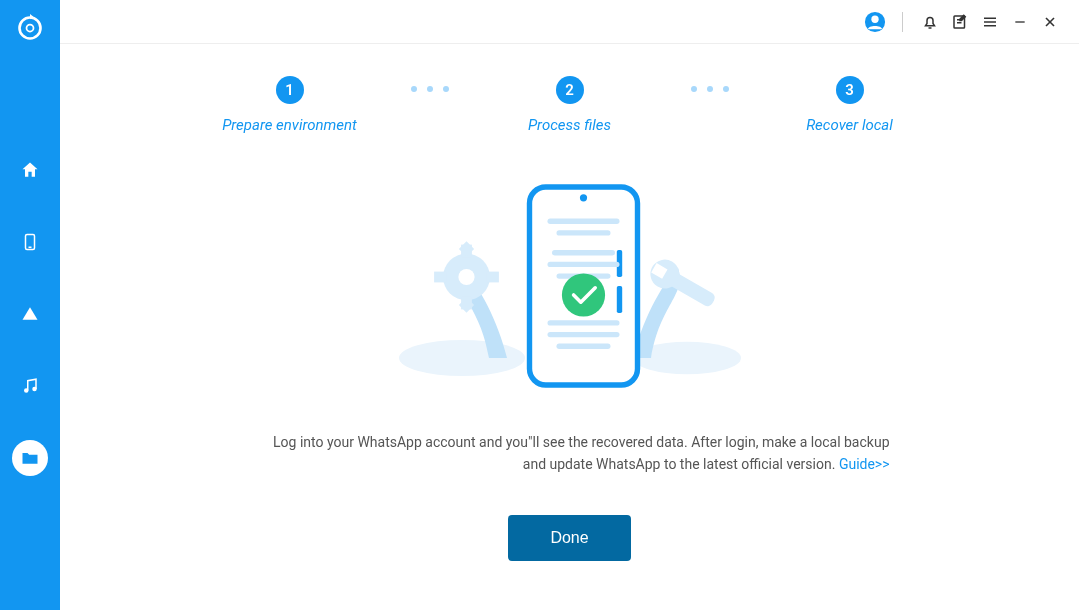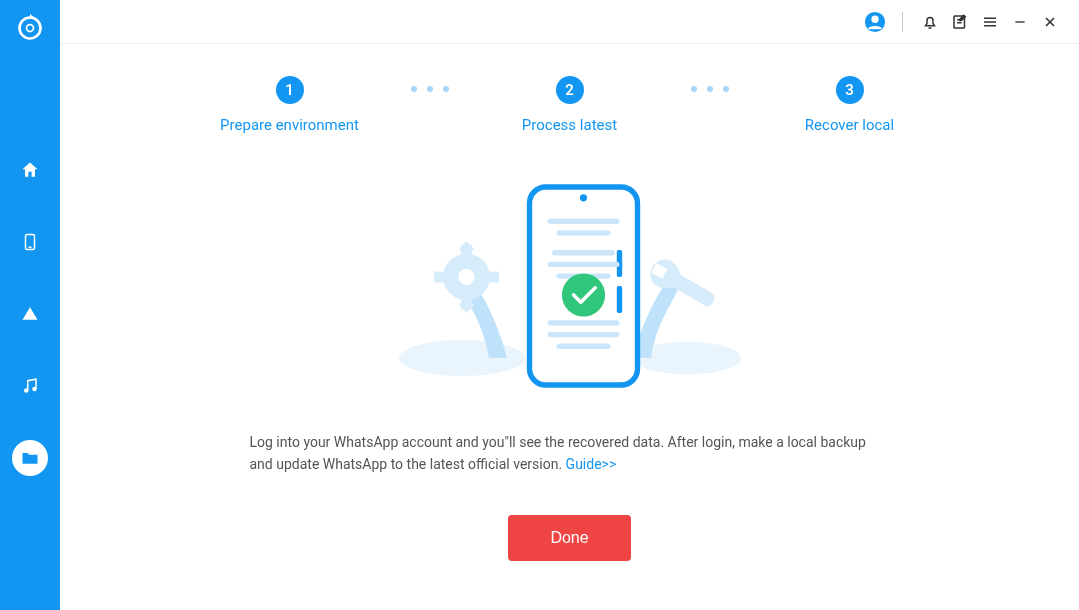--- a/index.html
+++ b/index.html
@@ -11,27 +11,27 @@
 .nav-item { width: 36px; height: 36px; display: flex; align-items: center; justify-content: center; border-radius: 50%; cursor: pointer; }
 .nav-item.active { background: #fff; }
 .main { flex: 1; display: flex; flex-direction: column; }
 .titlebar { height: 44px; display: flex; align-items: center; justify-content: flex-end; padding: 0 18px; border-bottom: 1px solid #eee; gap: 8px; }
 .titlebar .sep { width: 1px; height: 20px; background: #ccc; margin: 0 8px; }
 .tb-icon { width: 22px; height: 22px; display: flex; align-items: center; justify-content: center; cursor: pointer; }
 .content { flex: 1; display: flex; flex-direction: column; align-items: center; padding-top: 32px; }
 .steps { display: flex; align-items: flex-start; justify-content: center; gap: 0; }
 .step { display: flex; flex-direction: column; align-items: center; width: 200px; }
 .step-circle { width: 28px; height: 28px; border-radius: 50%; background: #1296f1; color: #fff; font-weight: 600; font-size: 15px; display: flex; align-items: center; justify-content: center; margin-bottom: 12px; }
-.step-label { color: #1296f1; font-size: 15px; }
+.step-label { color: #1296f1; font-size: 15px; font-style: italic; }
 .dots { display: flex; gap: 10px; align-items: center; margin-top: 10px; width: 80px; justify-content: center; }
 .dot-sep { width: 6px; height: 6px; border-radius: 50%; background: #a8d8fb; }
 .illustration { margin-top: 42px; width: 360px; height: 220px; display: flex; align-items: center; justify-content: center; }
-.instruction { margin-top: 36px; text-align: left; font-size: 14px; color: #555; line-height: 1.55; max-width: 640px; }
+.instruction { margin-top: 36px; text-align: right; font-size: 14px; color: #555; line-height: 1.55; max-width: 640px; }
 .instruction a { color: #1296f1; text-decoration: none; cursor: pointer; }
-.done-btn { margin-top: 40px; background: #ef4444; color: #fff; border: none; padding: 14px 42px; font-size: 16px; border-radius: 4px; cursor: pointer; }
+.done-btn { margin-top: 40px; background: #0369a1; color: #fff; border: none; padding: 14px 42px; font-size: 16px; border-radius: 4px; cursor: pointer; }
 </style>
 </head>
 <body>
 
 <div class="app">
   <aside class="sidebar">
     <div class="logo">
       <svg viewBox="0 0 32 32" width="28" height="28">
           <circle cx="16" cy="16" r="12" fill="none" stroke="#fff" stroke-width="3"></circle>
           <circle cx="16" cy="16" r="4" fill="none" stroke="#fff" stroke-width="2"></circle>
@@ -121,21 +121,21 @@
           <div class="step-circle">1</div>
           <div class="step-label">Prepare environment</div>
         </div>
         <div class="dots">
             <span class="dot-sep"></span>
             <span class="dot-sep"></span>
             <span class="dot-sep"></span>
           </div>
         <div class="step">
           <div class="step-circle">2</div>
-          <div class="step-label">Process latest</div>
+          <div class="step-label">Process files</div>
         </div>
         <div class="dots">
             <span class="dot-sep"></span>
             <span class="dot-sep"></span>
             <span class="dot-sep"></span>
           </div>
         <div class="step">
           <div class="step-circle">3</div>
           <div class="step-label">Recover local</div>
         </div>

